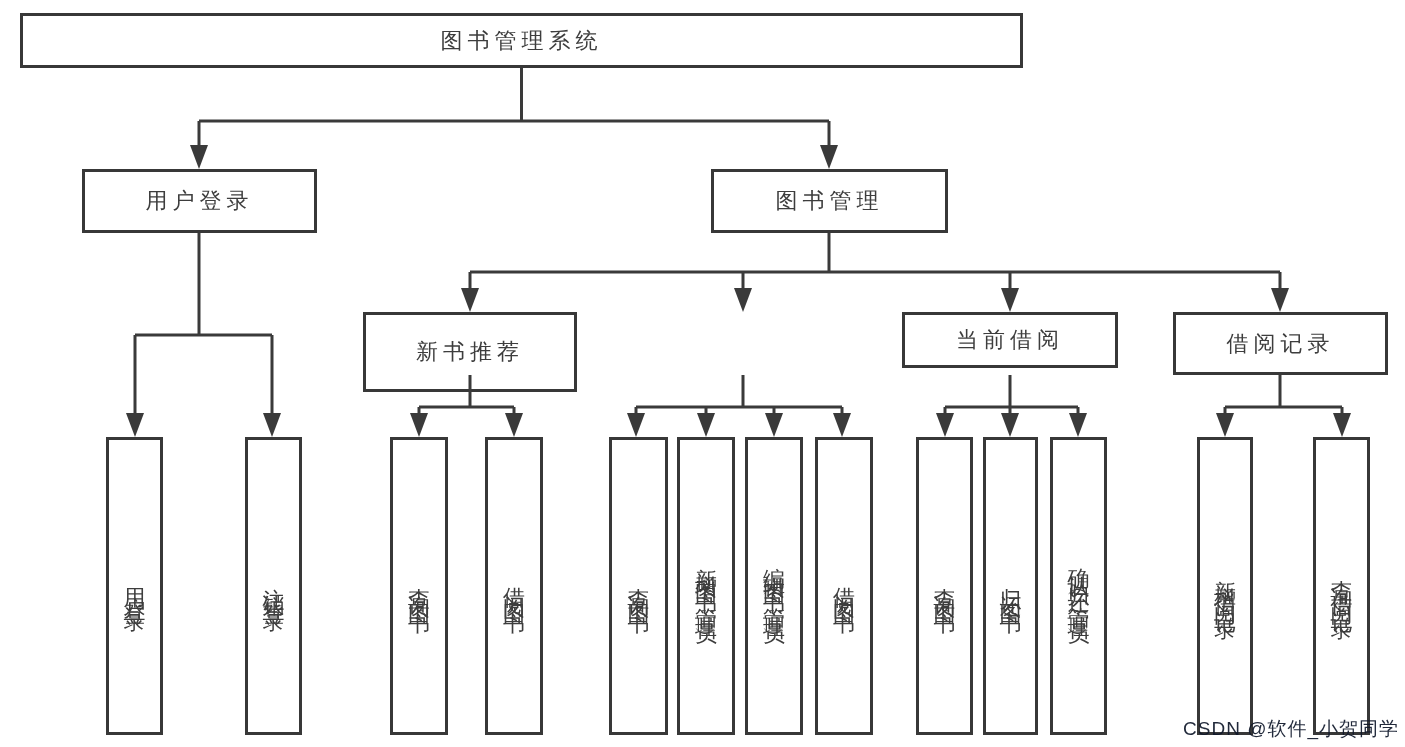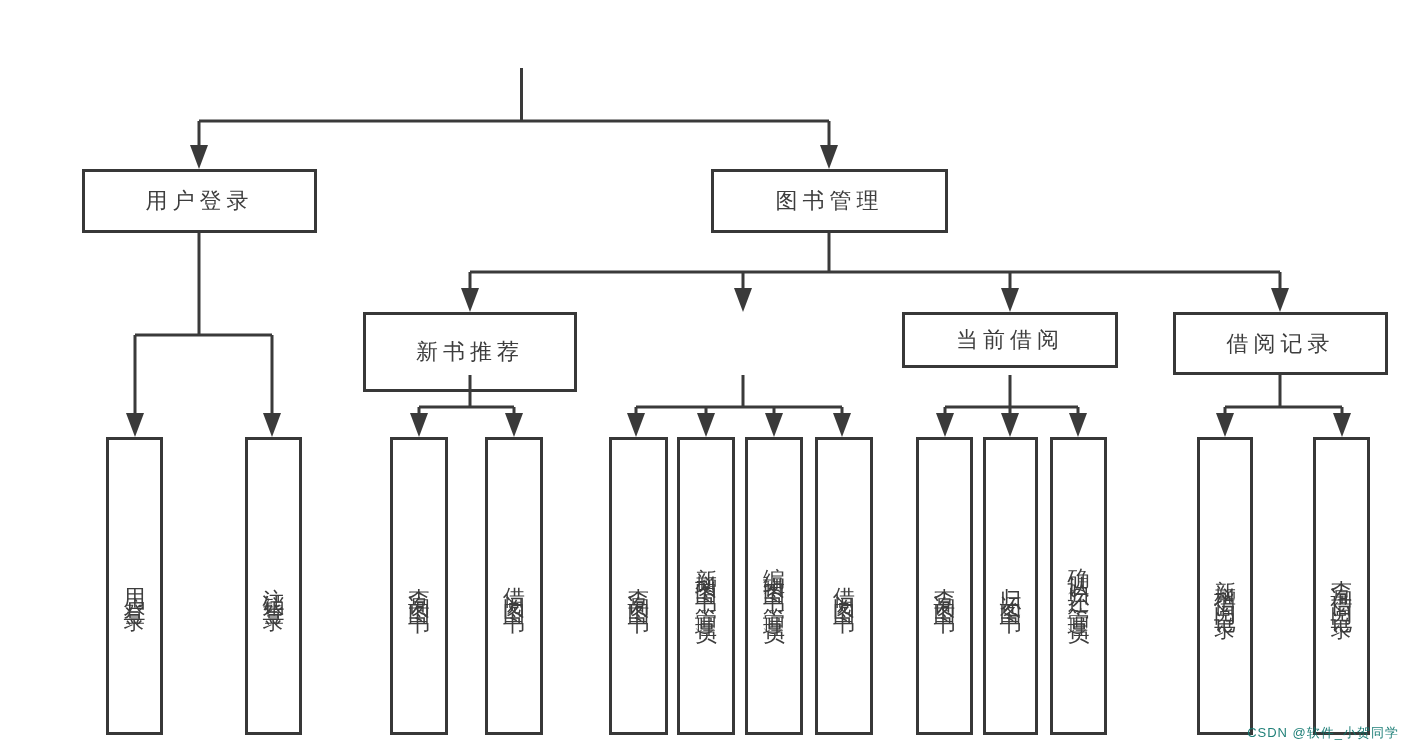--- a/index.html
+++ b/index.html
@@ -18,29 +18,32 @@
     font-size:22px; letter-spacing:8px; line-height:1; white-space:nowrap;
   }
   .connectors {
     position:absolute; left:0; top:0; width:1405px; height:747px;
     pointer-events:none;
   }
   .connectors path { stroke:#3a3a3a; stroke-width:3; fill:none; }
   .connectors polygon { fill:#3a3a3a; }
   .watermark {
     position:absolute; right:6px; bottom:5px;
-    font-size:13px; color:#0f766e; opacity:0.92; letter-spacing:1px;
+    font-size:19px; color:#0f172a; opacity:0.92; letter-spacing:1px;
     white-space:nowrap;
   }
 </style>
 </head>
 <body>
 
 <div class="canvas">
 
+  <div class="box h-box" style="left:20px; top:13px; width:1003px; height:55px;">
+    <span>图书管理系统</span>
+  </div>
 
   <div class="box h-box" style="left:82px; top:169px; width:235px; height:64px;">
     <span>用户登录</span>
   </div>
   <div class="box h-box" style="left:711px; top:169px; width:237px; height:64px;text-align:right;">
     <span>图书管理</span>
   </div>
 
   <div class="box h-box" style="left:363px; top:312px; width:214px; height:80px;">
     <span>新书推荐</span>

